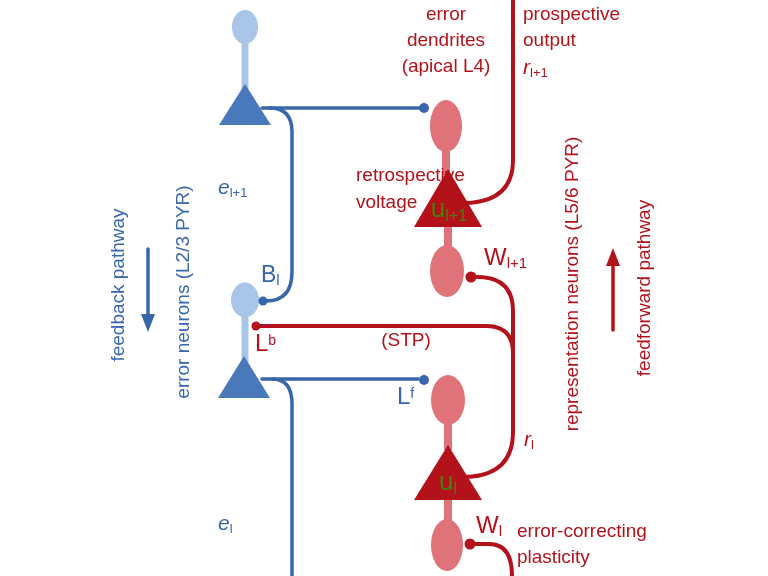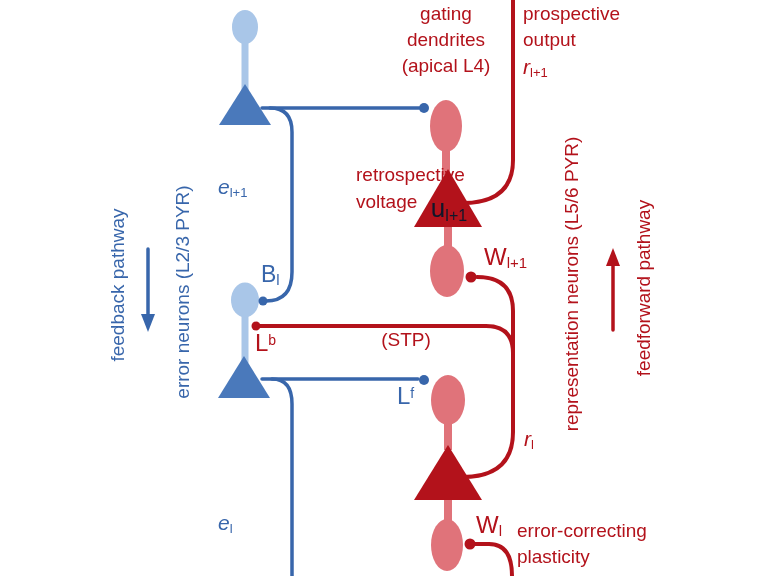--- a/index.html
+++ b/index.html
@@ -20,21 +20,21 @@
   .dot-b{fill:var(--blue_line);}
   .dot-r{fill:var(--red);}
   
   .t{position:absolute;font-size:19px;line-height:26px;color:var(--red);white-space:pre-line;}
   .t.blue{color:var(--blue_line);}
   .ctr{text-align:center;}
   .rgt{text-align:right;}
   .vert{transform:rotate(-90deg);white-space:nowrap;height:24px;line-height:24px;text-align:center;}
   .vr{position:absolute;color:var(--red);line-height:1;}
   .vr.blue{color:var(--blue_line);}
-  .vr.white{color:#0f172a;}
+  .vr.white{color:#4d7c0f;}
   .vbig{font-size:24px;}
   .vbig sub{font-size:15px;vertical-align:-0.22em;}
   .vbig sup{font-size:14px;vertical-align:0.45em;}
   .vit{font-size:21px;font-style:italic;}
   .vit sub{font-size:13px;font-style:normal;vertical-align:-0.25em;}
   .vu{font-size:26px;}
   .vu sub{font-size:16px;vertical-align:-0.22em;}
 </style>
 </head>
 <body>
@@ -78,21 +78,21 @@
     <circle cx="256" cy="326" r="4.5" class="dot-r"></circle>
     <circle cx="471" cy="277" r="5.5" class="dot-r"></circle>
     <circle cx="470" cy="544" r="5.5" class="dot-r"></circle>
 
     <line x1="148" y1="249" x2="148" y2="316" class="ln-b"></line>
     <polygon points="148,332 141,314 155,314" class="dot-b"></polygon>
     <line x1="613" y1="330" x2="613" y2="264" class="ln-r" style="stroke-width:3.5"></line>
     <polygon points="613,248 606,266 620,266" class="dot-r"></polygon>
   </svg>
 
-  <div class="t ctr" style="left:346px;top:1px;width:200px;">gating
+  <div class="t ctr" style="left:346px;top:1px;width:200px;">error
 dendrites
 (apical L4)</div>
   <div class="t" style="left:523px;top:1px;">prospective
 output</div>
   <div class="vr vit" style="left:523px;top:56px;"><span>r</span><sub>l+1</sub></div>
   <div class="t" style="left:320px;top:161px;line-height:27px;margin-left:36px;">retrospective
 voltage</div>
   <div class="t ctr" style="left:356px;top:329px;width:100px;line-height:22px;">(STP)</div>
   <div class="vr vbig" style="left:484px;top:245px;"><span>W</span><sub>l+1</sub></div>
   <div class="vr vit" style="left:524px;top:428px;text-align:right;"><span>r</span><sub>l</sub></div>
@@ -100,19 +100,20 @@
   <div class="t" style="left:517px;top:518px;">error-correcting
 plasticity</div>
   <div class="vr vbig" style="left:255px;top:331px;"><span>L</span><sup>b</sup></div>
 
   <div class="vr vit blue rgt" style="left:218px;top:176px;width:70px;text-align:left;"><span>e</span><sub>l+1</sub></div>
   <div class="vr vbig blue" style="left:261px;top:263px;font-size:23px;"><span>B</span><sub>l</sub></div>
   <div class="vr vbig blue" style="left:397px;top:384px;"><span>L</span><sup>f</sup></div>
   <div class="vr vit blue" style="left:218px;top:512px;width:70px;text-align:left;"><span>e</span><sub>l</sub></div>
 
   <div class="vr vu white ctr" style="left:413px;top:195px;width:72px;"><span>u</span><sub>l+1</sub></div>
+  <div class="vr vu white ctr" style="left:412px;top:468px;width:72px;"><span>u</span><sub>l</sub></div>
 
   <div class="t blue vert" style="left:28px;top:273px;width:180px;">feedback pathway</div>
   <div class="t blue vert" style="left:63px;top:280px;width:240px;">error neurons (L2/3 PYR)</div>
   <div class="t vert" style="left:402px;top:272px;width:340px;">representation neurons (L5/6 PYR)</div>
   <div class="t vert" style="left:544px;top:276px;width:200px;">feedforward pathway</div>
 
 </div>
 
 </body></html>

